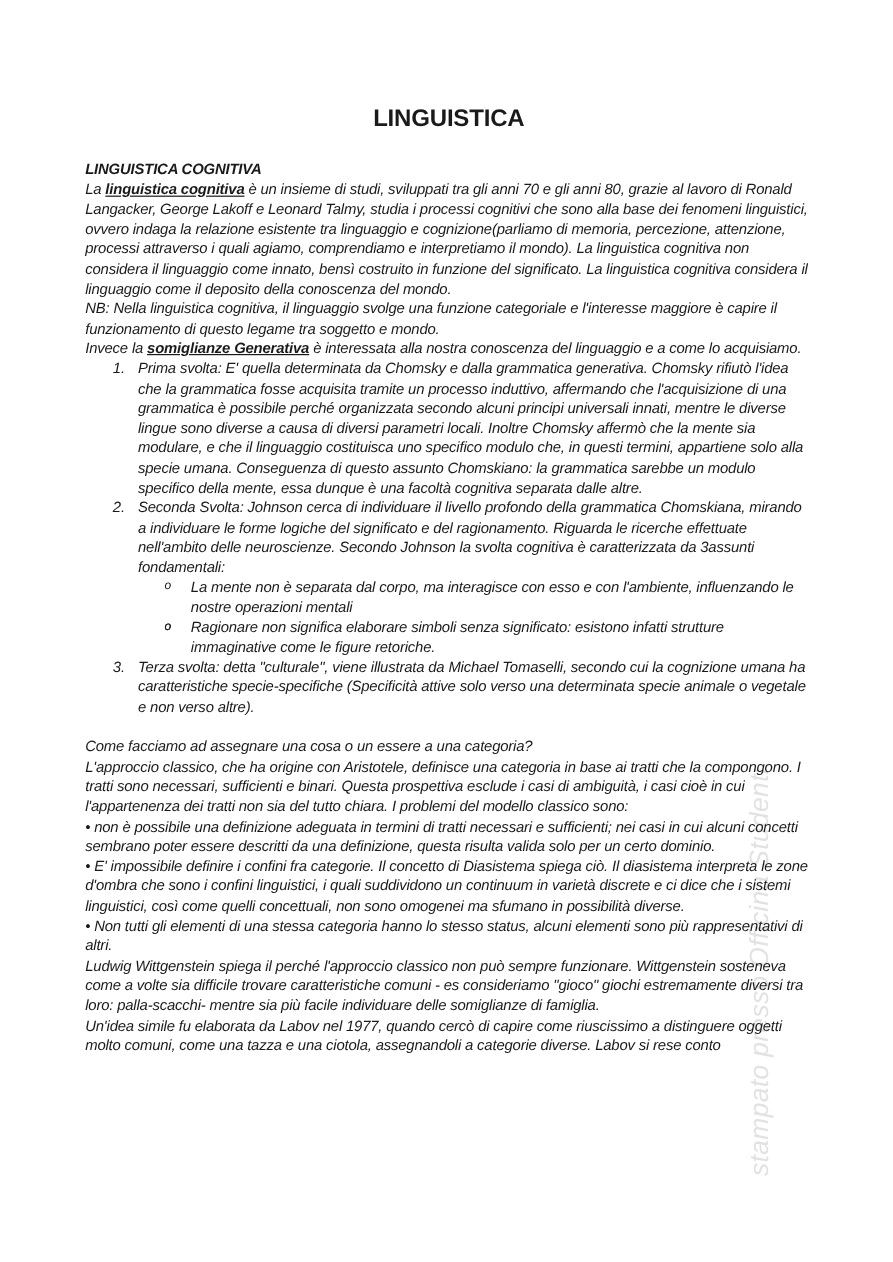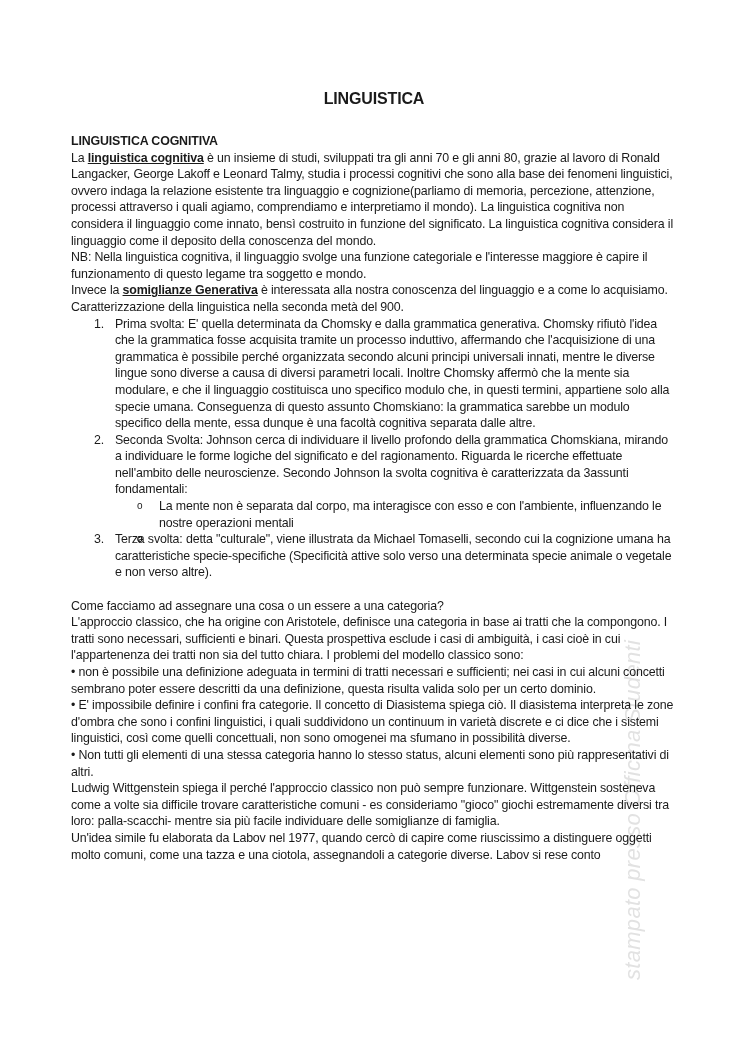--- a/index.html
+++ b/index.html
@@ -7,23 +7,23 @@
     width: 744px; height: 1052px; position: relative; overflow: hidden;
     font-family: "Liberation Sans", "DejaVu Sans", sans-serif;
     color: #1a1a1a;
   }
   .page {
     position: absolute; left: 71px; top: 0; width: 606px;
     font-size: 12.4px; line-height: 16.6px; letter-spacing: -0.15px;
   }
   .title {
     position: absolute; left: 0; width: 606px; top: 91px;
-    text-align: center; font-weight: bold; font-size: 16px;
+    text-align: center; font-weight: bold; font-size: 20px;
   }
-  .body { position: absolute; left: 0; top: 133px; width: 606px; }
+  .body { position: absolute; left: 0; top: 133px; width: 606px; font-style: italic; }
   .h { font-weight: bold; }
   .p { margin: 0; }
   .term { font-weight: bold; text-decoration: underline; }
   ol.main { margin: 0; padding-left: 0; list-style: none; }
   ol.main > li { position: relative; padding-left: 44px; }
   ol.main > li > .num { position: absolute; left: 23px; top: 0; }
   ul.sub { margin: 0; padding: 0; list-style: none; }
   ul.sub > li { position: relative; padding-left: 44px; }
   ul.sub > li > .bul { position: absolute; left: 22px; top: 0; font-size: 10px; }
   .gap { height: 16.6px; }
@@ -42,34 +42,33 @@
 
 <div class="page">
   <div class="title">LINGUISTICA</div>
 
   <div class="body">
 
     <div class="h">LINGUISTICA COGNITIVA</div>
     <p class="p"><span>La </span><span class="term">linguistica cognitiva</span><span> è un insieme di studi, sviluppati tra gli anni 70 e gli anni 80, grazie al lavoro di Ronald Langacker, George Lakoff e Leonard Talmy, studia i processi cognitivi che sono alla base dei fenomeni linguistici, ovvero indaga la relazione esistente tra linguaggio e cognizione(parliamo di memoria, percezione, attenzione, processi attraverso i quali agiamo, comprendiamo e interpretiamo il mondo). La linguistica cognitiva non considera il linguaggio come innato, bensì costruito in funzione del significato. La linguistica cognitiva considera il linguaggio come il deposito della conoscenza del mondo.</span></p>
     <p class="p">NB: Nella linguistica cognitiva, il linguaggio svolge una funzione categoriale e l'interesse maggiore è capire il funzionamento di questo legame tra soggetto e mondo.</p>
     <p class="p"><span>Invece la </span><span class="term">somiglianze Generativa</span><span> è interessata alla nostra conoscenza del linguaggio e a come lo acquisiamo.</span></p>
-    <p class="p">Caratterizzazione della linguistica nella seconda metà del 900.</p>
 
     <ol class="main">
       <li>
         <span class="num">1.</span>
         <span>Prima svolta: E' quella determinata da Chomsky e dalla grammatica generativa. Chomsky rifiutò l'idea che la grammatica fosse acquisita tramite un processo induttivo, affermando che l'acquisizione di una grammatica è possibile perché organizzata secondo alcuni principi universali innati, mentre le diverse lingue sono diverse a causa di diversi parametri locali. Inoltre Chomsky affermò che la mente sia modulare, e che il linguaggio costituisca uno specifico modulo che, in questi termini, appartiene solo alla specie umana. Conseguenza di questo assunto Chomskiano: la grammatica sarebbe un modulo specifico della mente, essa dunque è una facoltà cognitiva separata dalle altre.</span>
       </li>
       <li>
         <span class="num">2.</span>
         <span>Seconda Svolta: Johnson cerca di individuare il livello profondo della grammatica Chomskiana, mirando a individuare le forme logiche del significato e del ragionamento. Riguarda le ricerche effettuate nell'ambito delle neuroscienze. Secondo Johnson la svolta cognitiva è caratterizzata da 3assunti fondamentali:</span>
         <ul class="sub">
           <li><span class="bul">o</span><span>La mente non è separata dal corpo, ma interagisce con esso e con l'ambiente, influenzando le nostre operazioni mentali</span></li>
           <li><span class="bul">o</span></li>
-          <li><span class="bul">o</span></li>
+          <li><span class="bul">o</span><span>Ragionare non significa elaborare simboli senza significato: esistono infatti strutture immaginative come le figure retoriche.</span></li>
         </ul>
       </li>
       <li>
         <span class="num">3.</span>
         <span>Terza svolta: detta "culturale", viene illustrata da Michael Tomaselli, secondo cui la cognizione umana ha caratteristiche specie-specifiche (Specificità attive solo verso una determinata specie animale o vegetale e non verso altre).</span>
       </li>
     </ol>
 
     <div class="gap"></div>
 

